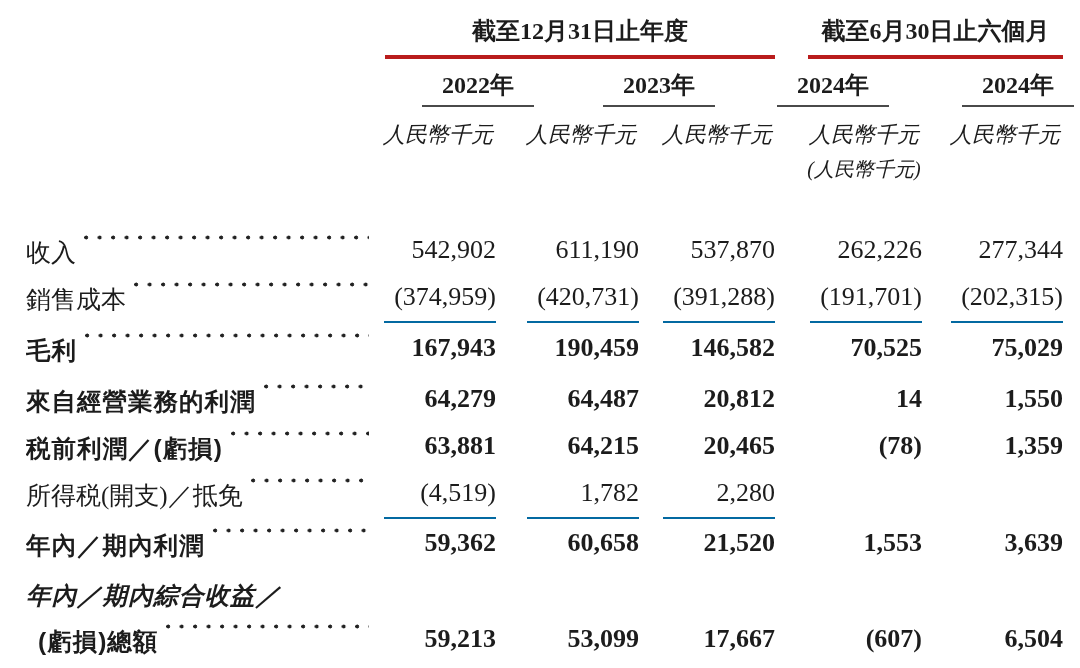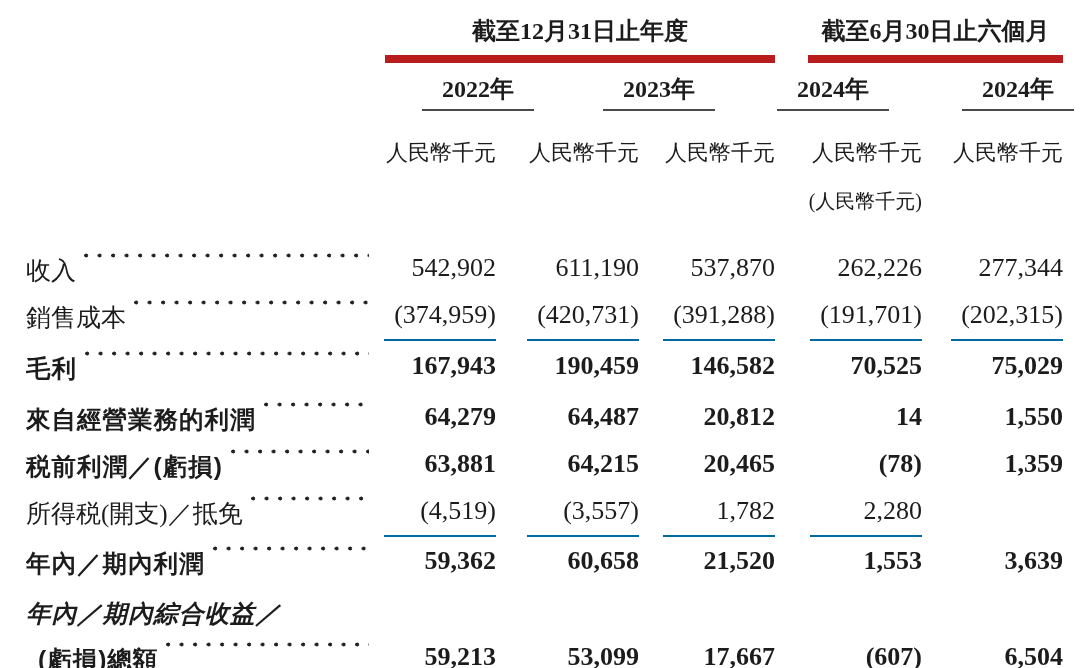--- a/index.html
+++ b/index.html
@@ -5,35 +5,35 @@
   html,body{margin:0;padding:0;background:#ffffff;}
   body{width:1080px;height:668px;overflow:hidden;color:#1c1c1c;
        font-family:"Liberation Serif","DejaVu Serif",serif;}
   .page{width:1080px;height:668px;padding-left:26px;box-sizing:border-box;position:relative;}
 
   .grid{display:grid;grid-template-columns:353px 117px 143px 136px 147px 141px;}
 
   
   .hdr-groups{padding-top:16px;}
   .g-inner{font-size:24px;line-height:30px;font-weight:bold;text-align:center;
-           padding-bottom:9px;border-bottom:8px solid #b91c1c;}
+           padding-bottom:9px;border-bottom:4px solid #b91c1c;}
   .g1{grid-column:2/5;}
   .g1 .g-inner{margin-left:6px;}
   .g2{grid-column:5/7;}
   .g2 .g-inner{margin-left:33px;}
 
   .hdr-years{margin-top:13px;gap:38px;}
   .hdr-years .cell{text-align:right;}
   .yr{display:inline-block;width:112px;text-align:center;font-size:24px;font-weight:bold;
       line-height:27px;padding-bottom:6px;border-bottom:2px solid #4a4a4a;}
 
   .hdr-units{margin-top:14px;}
   .hdr-units .cell, .hdr-note .cell{text-align:right;}
-  .unit,.note{display:inline-block;width:116px;text-align:right;
-      font-size:22px;line-height:27px;margin-top:14px;}
+  .unit,.note{display:inline-block;width:116px;text-align:center;font-style:italic;
+      font-size:22px;line-height:27px;}
   .hdr-note{margin-top:8px;height:30px;}
   .note{font-size:20px;line-height:26px;}
 
   
   .rows{margin-top:43px;}
   .t-row{line-height:47px;height:47px;}
   .t-row.h55{height:55px;line-height:55px;}
   .t-row.h54{height:54px;line-height:54px;}
   .t-row.h46{height:46px;line-height:46px;font-style:italic;}
   .t-row.h45{height:45px;line-height:45px;}
@@ -150,21 +150,20 @@
         <div class="val-cell"><span class="num">20,465</span></div>
         <div class="val-cell"><span class="num">(78)</span></div>
         <div class="val-cell"><span class="num">1,359</span></div>
       </div>
       <div class="grid t-row rule">
     <div class="lbl-cell">
       <span class="lbl">所得税(開支)／抵免</span>
       <span class="leader"></span>
     </div>
   <div class="val-cell"><span class="num">(4,519)</span></div>
-        <div class="val-cell"><span class="num">(3,557)</span></div>
         <div class="val-cell"><span class="num">1,782</span></div>
         <div class="val-cell"><span class="num">2,280</span></div>
       </div>
       <div class="grid t-row bold h54">
     <div class="lbl-cell">
       <span class="lbl">年內／期內利潤</span>
       <span class="leader"></span>
     </div>
   <div class="val-cell"><span class="num">59,362</span></div>
         <div class="val-cell"><span class="num">60,658</span></div>

